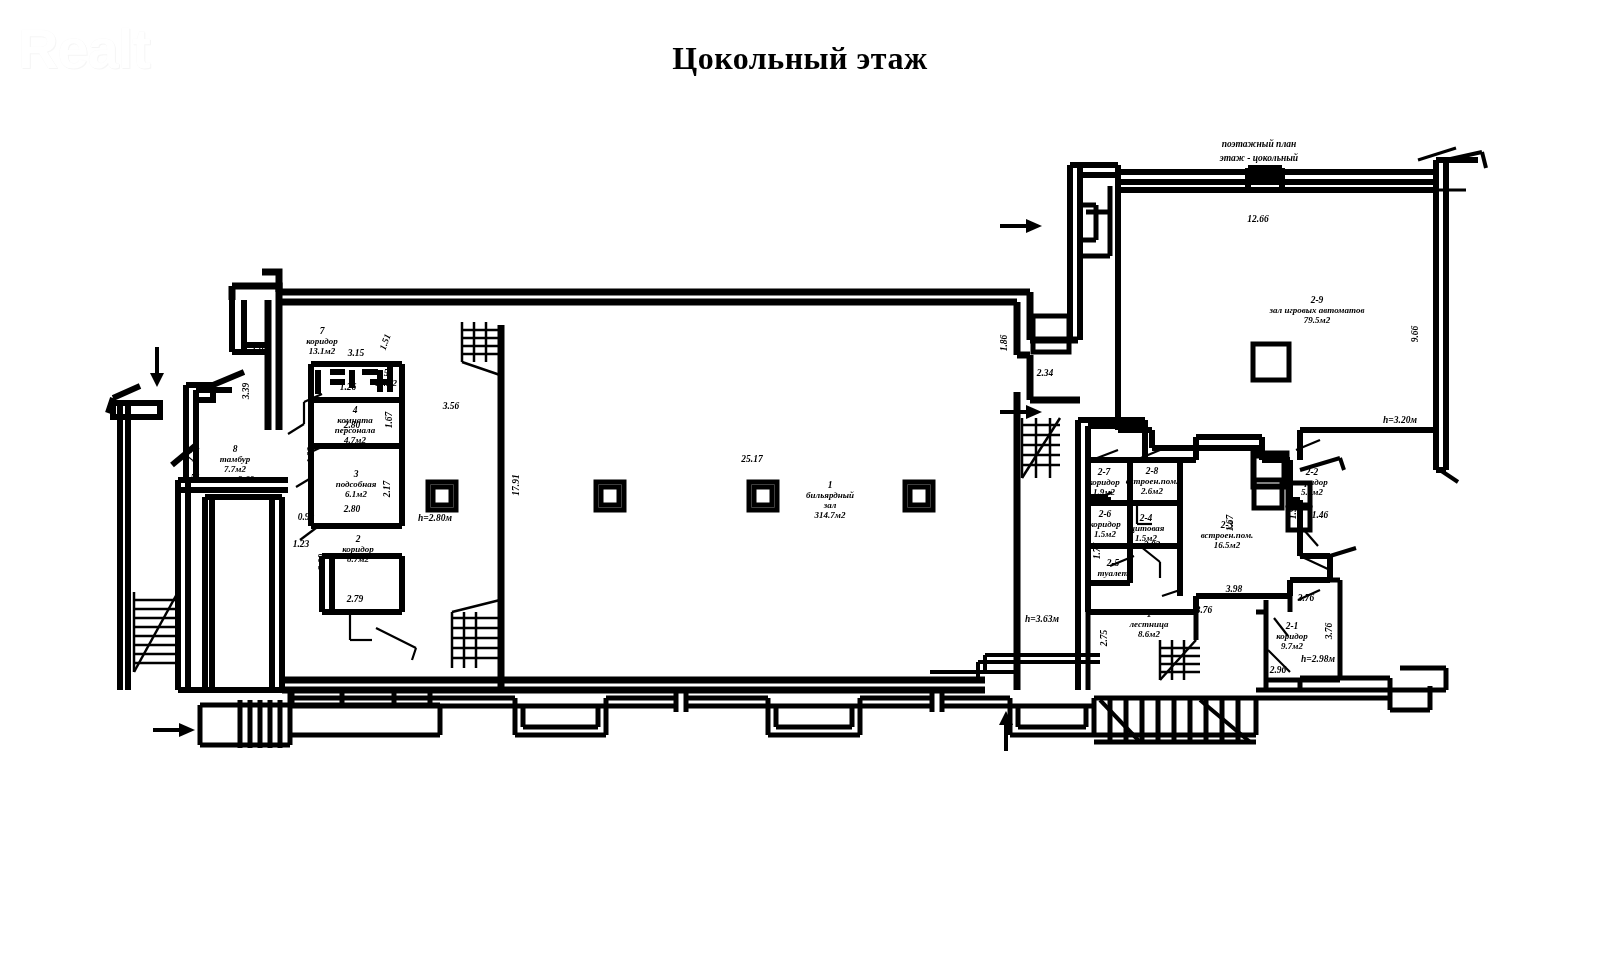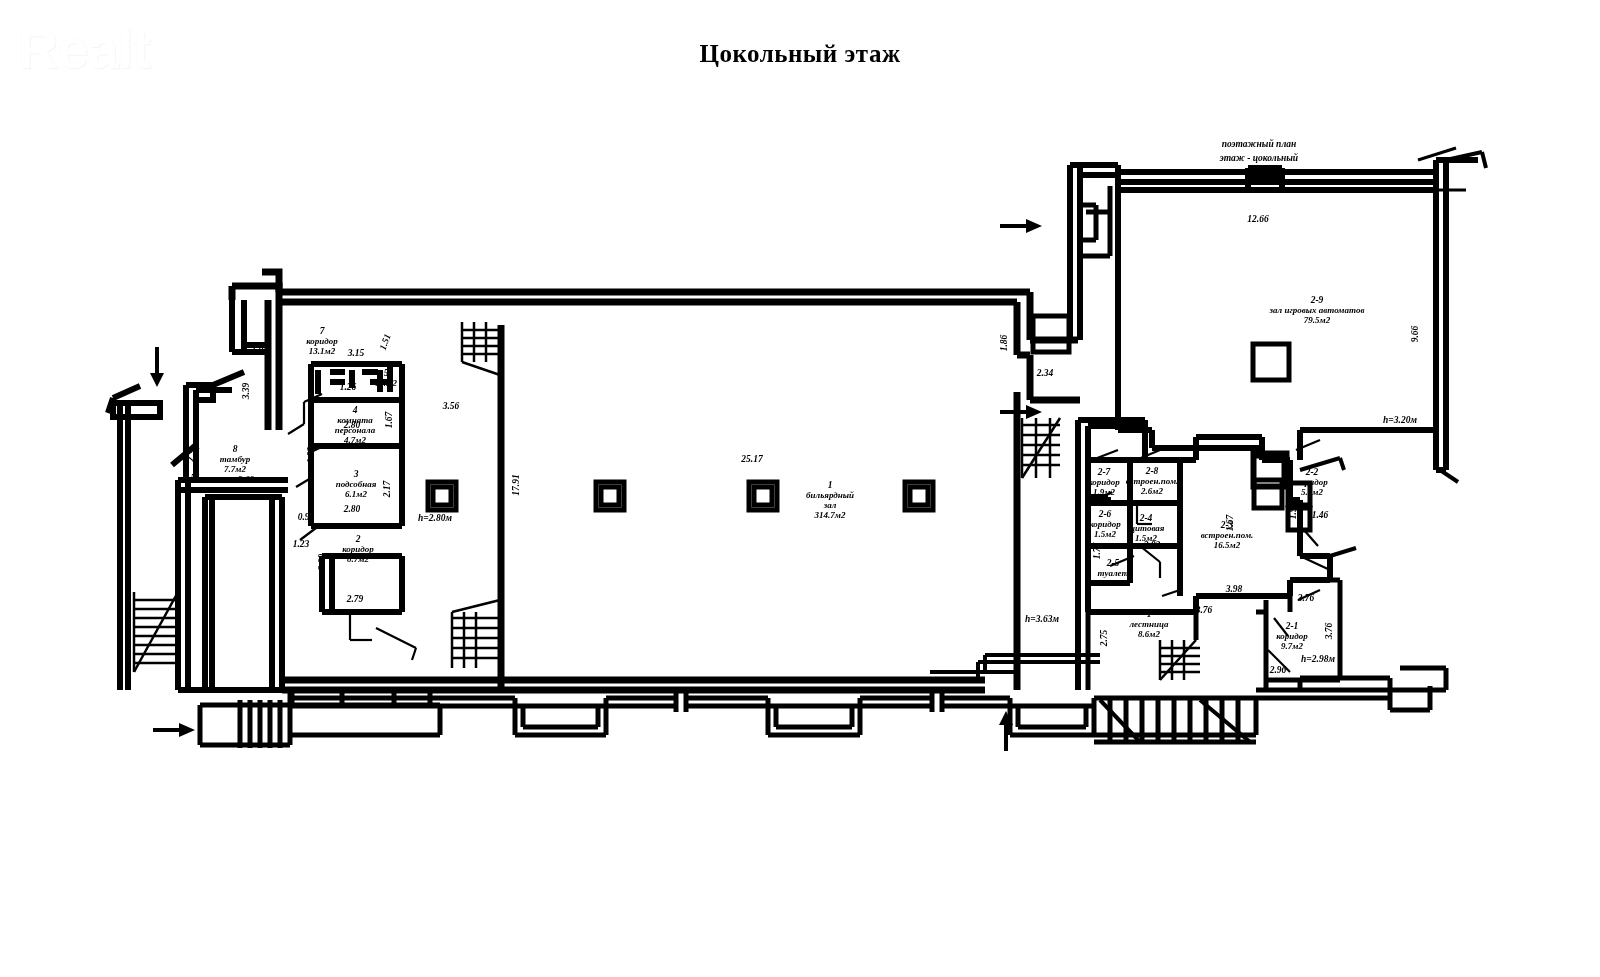--- a/index.html
+++ b/index.html
@@ -13,21 +13,21 @@
     font-size:56px;font-weight:bold;letter-spacing:-1px;
     color:#ffffff;
     text-shadow:0 0 1px #f2f2f2, 1px 1px 0 #f6f6f6;
     user-select:none;
     line-height:70px;
   }
 
   #title{
     position:absolute;left:0;top:40px;width:1600px;text-align:center;
     font-family:"Liberation Serif", serif;
-    font-size:25px;font-weight:bold;letter-spacing:0.5px;
+    font-size:32px;font-weight:bold;letter-spacing:0.5px;
   }
 
   #plan{position:absolute;left:0;top:0;width:1600px;height:977px;}
 </style>
 </head>
 <body>
 
 <div id="watermark">Realt</div>
 
 <div id="title">Цокольный этаж</div>

